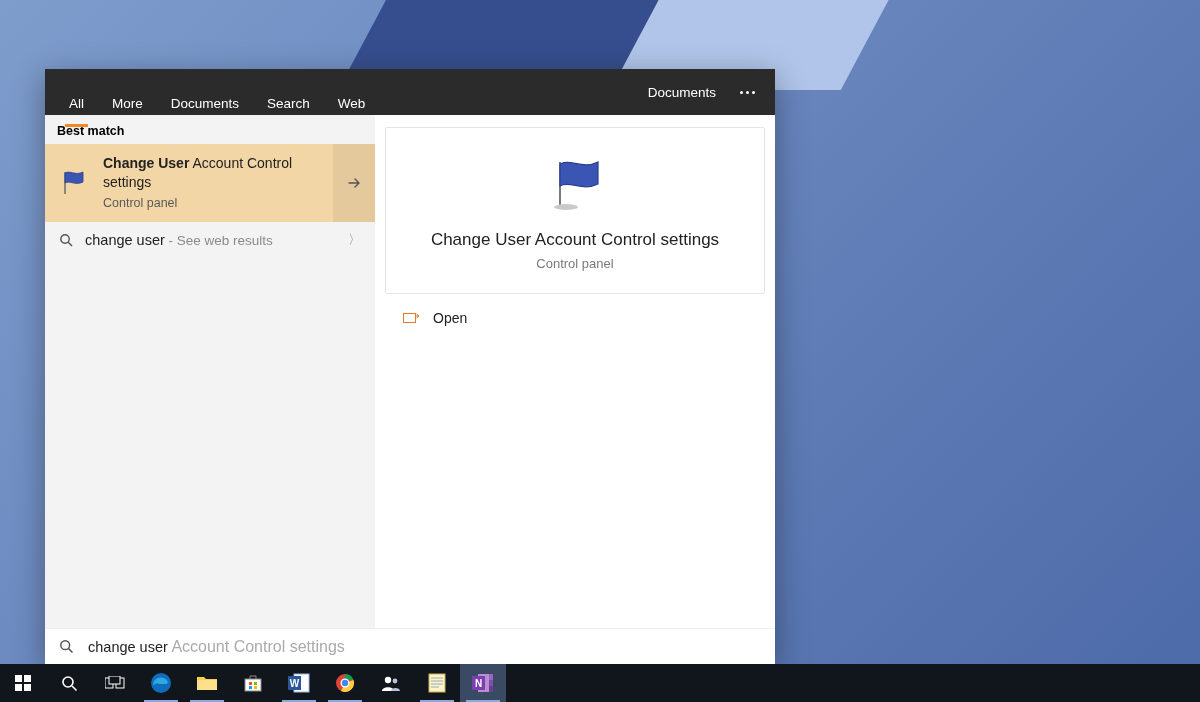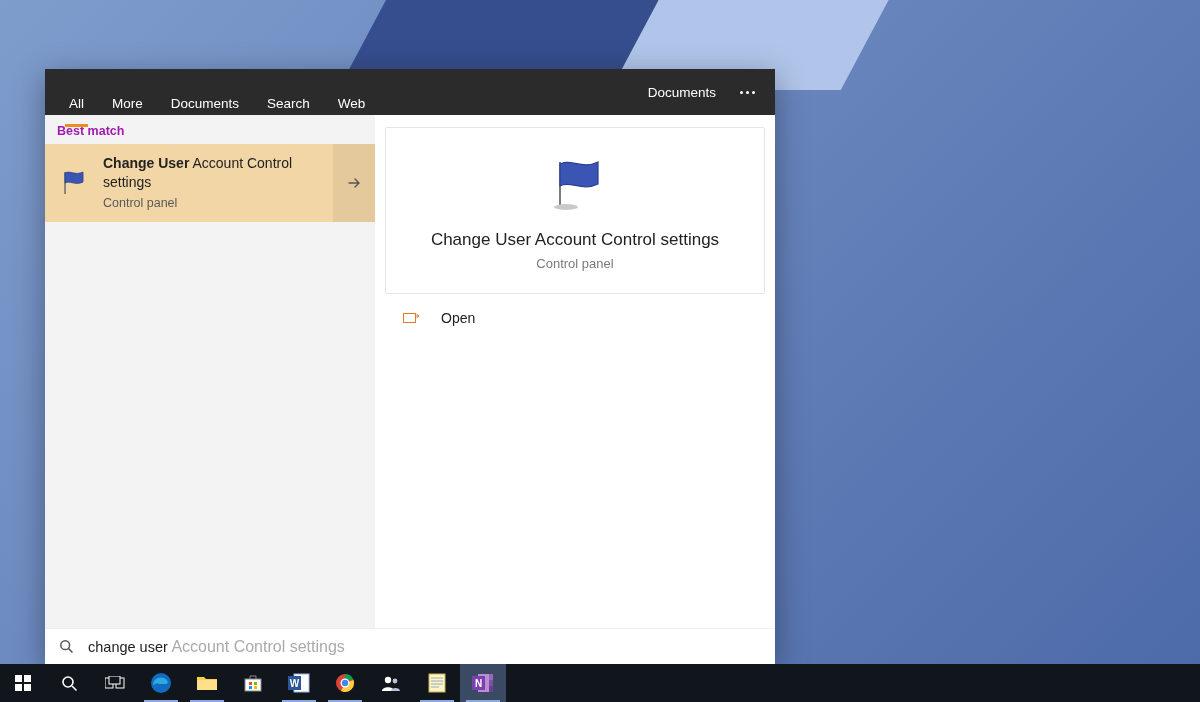--- a/index.html
+++ b/index.html
@@ -42,21 +42,21 @@
   .tabbar .more { display: flex; align-items: flex-end; gap: 22px; padding: 0 12px; cursor:pointer; }
   .tabbar .spacer { flex: 1; }
   .tabbar .feedback { padding: 0 14px; cursor: pointer; }
   .ellipsis { display:flex; gap:3px; padding:0 10px; cursor:pointer; }
   .ellipsis span { width:3px; height:3px; border-radius:50%; background:#fff; }
 
   .body { flex: 1; display: flex; background: #fff; min-height: 0; }
 
   .leftcol { width: 330px; background: #f3f3f3; display: flex; flex-direction: column; }
   .section-label {
-    font-size: 12.5px; font-weight: 600; color: #a21caf;
+    font-size: 12.5px; font-weight: 600; color: #000000;
     padding: 9px 12px 6px;
   }
 
   .best-match {
     display: flex; align-items: center; gap: 12px;
     background: #f3d6a6; height: 78px; padding: 0 14px; cursor: pointer;
   }
   .best-match .icon { width: 32px; display:flex; align-items:center; justify-content:center; }
   .best-match .text { flex: 1; font-size: 14px; color: #222; line-height: 1.35; }
   .best-match .text .bold { font-weight: 700; }
@@ -79,21 +79,21 @@
   .preview-card {
     border: 1px solid #e5e5e5; border-radius: 2px;
     padding: 28px 16px 22px; text-align: center;
   }
   .preview-card .big-icon { margin: 0 auto 18px; width: 70px; height: 56px; }
   .preview-card .title { font-size: 17px; color: #222; }
   .preview-card .subtitle { font-size: 13px; color: #7a7a7a; margin-top: 6px; }
 
   .actions { padding: 6px 4px; }
   .action-row {
-    display:flex; align-items:center; gap:22px; padding: 10px 14px;
+    display:flex; align-items:center; gap:14px; padding: 10px 14px;
     font-size: 14px; color:#222; cursor:pointer;
   }
   .action-row .open-ico { color:#e07b2f; font-size:14px; }
 
   .searchbox {
     height: 36px; display:flex; align-items:center; gap:14px;
     padding: 0 14px; background:#fff; border-top:1px solid #eee;
   }
   .searchbox .mag { color:#555; font-size:14px; }
   .searchbox .typed { font-size:14.5px; color:#222; }
@@ -166,20 +166,32 @@
           <div class="sub">Control panel</div>
         </div>
         <div class="expand">
           <svg width="14" height="14" viewBox="0 0 14 14">
             <path d="M2 7 H11 M8 3 L12 7 L8 11" stroke="#555" stroke-width="1.4" fill="none" stroke-linecap="round" stroke-linejoin="round"></path>
           </svg>
         </div>
       </div>
 
 
+      <div class="suggest-row">
+        <span class="search-ico">
+          <svg width="14" height="14" viewBox="0 0 14 14">
+              <circle cx="6" cy="6" r="4.2" stroke="#555" stroke-width="1.4" fill="none"></circle>
+              <path d="M9.2 9.2 L13 13" stroke="#555" stroke-width="1.4"></path>
+            </svg>
+        </span>
+        <span>
+          <span class="primary">change user</span><span class="secondary"> - See web results</span>
+        </span>
+        <span class="chev">〉</span>
+      </div>
 
     </div>
 
     <div class="rightcol">
       <div class="preview-card">
         <div class="big-icon">
           <svg width="70" height="56" viewBox="0 0 70 56">
             <path d="M20 6 L20 52" stroke="#7a7a7a" stroke-width="2"></path>
             <ellipse cx="26" cy="51" rx="12" ry="3" fill="#c9c9c9"></ellipse>
             <path d="M20 8 C 30 2, 42 14, 58 6 L58 28 C 42 36, 30 24, 20 30 Z" fill="#3a55b4" stroke="#2b3f8c" stroke-width="1.2"></path>

